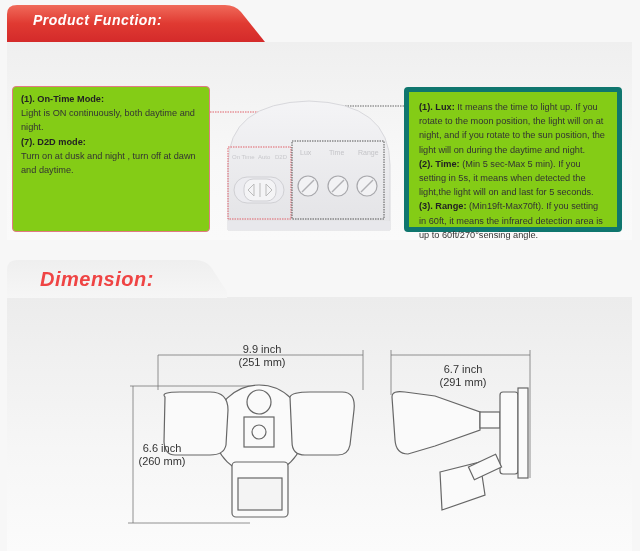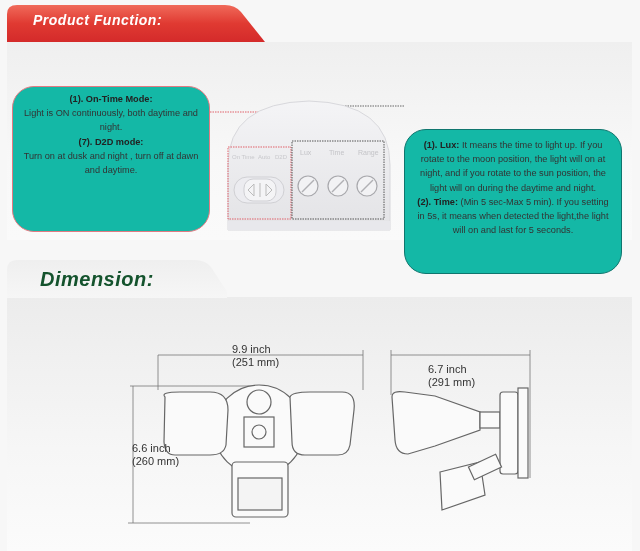--- a/index.html
+++ b/index.html
@@ -1,30 +1,30 @@
 <!DOCTYPE html>
 <html><head>
 <meta charset="utf-8">
 <style>
   html,body{margin:0;padding:0;}
   body{width:640px;height:551px;background:#f7f7f7;position:relative;overflow:hidden;font-family:"Liberation Sans",sans-serif;}
   .panel1{position:absolute;left:7px;top:42px;width:625px;height:198px;background:linear-gradient(#efefef,#f8f8f8 60%,#fafafa);}
   .tab1{position:absolute;left:7px;top:4px;width:258px;height:38px;}
   .tab1 svg{position:absolute;left:0;top:0;}
   .tab1-title{position:absolute;left:26px;top:8px;font-size:14px;font-weight:bold;font-style:italic;color:#fff;letter-spacing:0.5px;}
-  .box{position:absolute;background:#14b8a6;border-radius:22px;font-size:9.2px;line-height:14.2px;color:#333;padding:5px 8px;box-sizing:border-box;text-align:center;}
+  .box{position:absolute;background:#84cc16;border-radius:4px;font-size:9.2px;line-height:14.2px;color:#333;padding:5px 8px;box-sizing:border-box;}
   .box b{color:#222;}
   .box-left{left:12px;top:86px;width:198px;height:146px;border:1px solid #e27a82;}
-  .box-right{left:404px;top:87px;width:218px;height:145px;border:1px solid #0f766e;padding:8px 10px;margin-top:42px;}
+  .box-right{left:404px;top:87px;width:218px;height:145px;border:5px solid #0f766e;padding:8px 10px;}
   .device{position:absolute;left:220px;top:95px;width:178px;height:140px;}
   .panel2{position:absolute;left:7px;top:297px;width:625px;height:254px;background:linear-gradient(#ececec,#f6f6f6 60%,#fbfbfb);}
   .tab2{position:absolute;left:7px;top:258px;width:220px;height:40px;}
   .tab2 svg{position:absolute;left:0;top:0;}
-  .tab2-title{position:absolute;left:33px;top:10px;font-size:20px;font-weight:bold;font-style:italic;color:#14532d;letter-spacing:0.5px;}
-  .dim{position:absolute;font-size:11px;color:#333;text-align:left;line-height:13px;background:transparent;}
+  .tab2-title{position:absolute;left:33px;top:10px;font-size:20px;font-weight:bold;font-style:italic;color:#ef4444;letter-spacing:0.5px;}
+  .dim{position:absolute;font-size:11px;color:#333;text-align:center;line-height:13px;background:transparent;}
   .drawing{position:absolute;}
 </style>
 </head>
 <body>
 
 <div class="panel1"></div>
 <div class="tab1">
   <svg width="258" height="38" viewBox="0 0 258 38">
     <defs>
         <linearGradient id="rg" x1="0" y1="0" x2="0" y2="1">
@@ -79,20 +79,21 @@
       <line x1="82" y1="97" x2="94" y2="85"></line>
         <line x1="112" y1="97" x2="124" y2="85"></line>
         <line x1="141" y1="97" x2="153" y2="85"></line>
     </g>
   </svg>
 </div>
 
 <div class="box box-right">
   <div><b>(1). Lux:</b><span> It means the time to light up. If you rotate to the moon position, the light will on at night, and if you rotate to the sun position, the light will on during the daytime and night.</span></div>
   <div><b>(2). Time:</b><span> (Min 5 sec-Max 5 min). If you setting in 5s, it means when detected the light,the light will on and last for 5 seconds.</span></div>
+  <div><b>(3). Range:</b><span> (Min19ft-Max70ft). If you setting in 60ft, it means the infrared detection area is up to 60ft/270°sensing angle.</span></div>
 </div>
 
 <div class="panel2"></div>
 <div class="tab2">
   <svg width="220" height="40" viewBox="0 0 220 40">
     <defs>
         <linearGradient id="gg" x1="0" y1="0" x2="0" y2="1">
           <stop offset="0" stop-color="#efefef"></stop>
           <stop offset="1" stop-color="#f6f6f6"></stop>
         </linearGradient>

